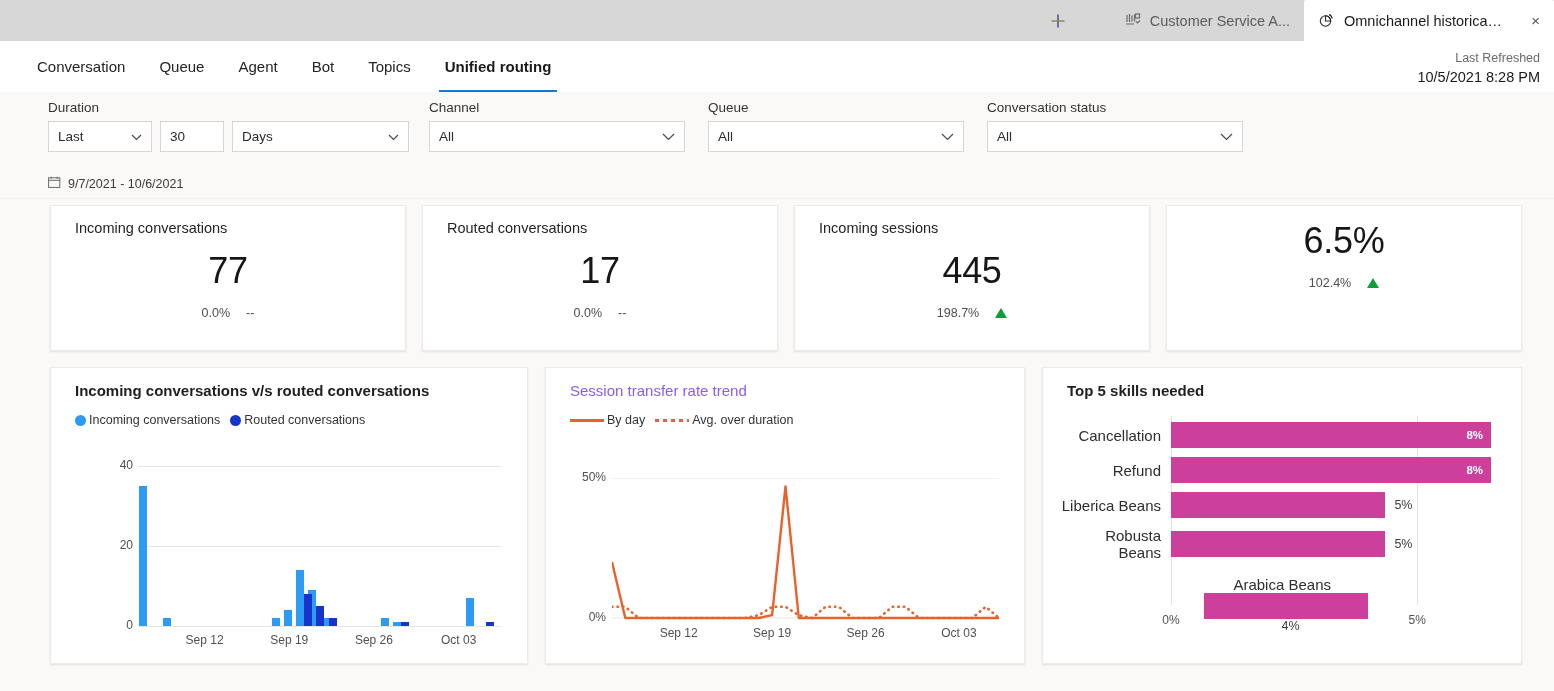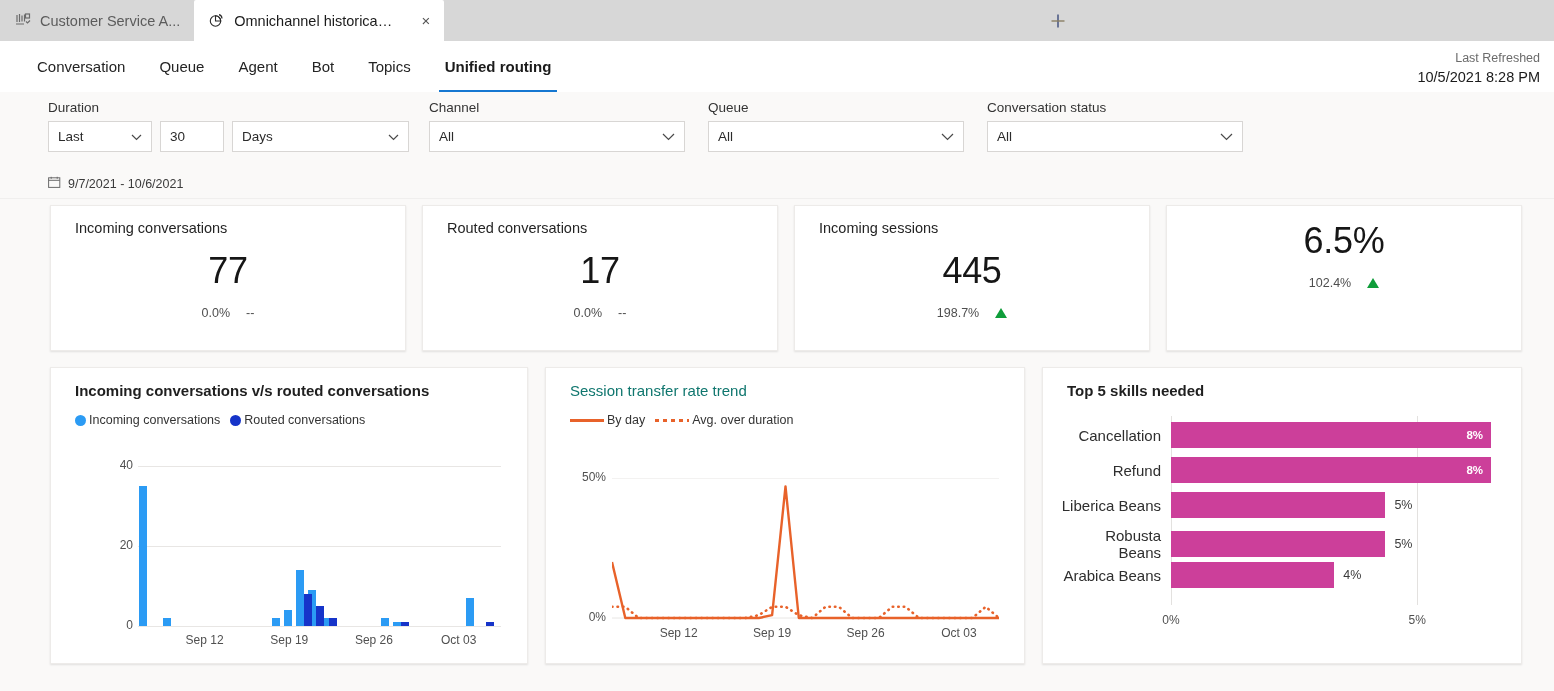--- a/index.html
+++ b/index.html
@@ -11,20 +11,21 @@
     background: #ffffff;
   }
 
   
   .tabstrip {
     height: 41px;
     background: #d7d7d7;
     display: flex;
     align-items: flex-end;
     position: relative;
+    justify-content: flex-end;
   }
   .btab {
     height: 41px;
     display: flex;
     align-items: center;
     gap: 9px;
     padding: 0 14px 0 14px;
     font-size: 14.5px;
     color: #4a4a4a;
     white-space: nowrap;
@@ -186,21 +187,21 @@
     border-bottom: 10px solid #0f9d3a;
     display: block;
   }
 
   .chart-title {
     font-size: 15px;
     color: #1f1f1f;
     font-weight: 600;
     padding: 14px 0 0 24px;
   }
-  .chart-title.reg { font-weight: 400; color: #0f766e; }
+  .chart-title.reg { font-weight: 400; color: #8b5cf6; }
   .legend {
     display: flex;
     align-items: center;
     gap: 10px;
     padding: 14px 0 0 24px;
     font-size: 12.5px;
     color: #333;
   }
   .lg-item { display: flex; align-items: center; gap: 3px; }
   .dot { width: 11px; height: 11px; border-radius: 50%; display: block; }
@@ -491,21 +492,21 @@
         <div class="hbar-row" style="position: absolute; left: 0px; top: 76px; width: 100%; align-items: center;">
           <div class="hbar-label" style="width: 110px;">Liberica Beans</div>
           <div class="hbar" style="background: rgb(204, 63, 154); width: 214.4px;"></div>
           <span class="hbar-out">5%</span>
         </div>
         <div class="hbar-row" style="position: absolute; left: 0px; top: 111px; width: 100%;">
           <div class="hbar-label" style="width: 110px;">Robusta Beans</div>
           <div class="hbar" style="background: rgb(204, 63, 154); width: 214.4px;"></div>
           <span class="hbar-out">5%</span>
         </div>
-        <div class="hbar-row" style="position: absolute; left: 0px; top: 146px; width: 100%;">
+        <div class="hbar-row" style="position: absolute; left: 0px; top: 160px; width: 100%; flex-direction: column;">
           <div class="hbar-label" style="width: 110px;">Arabica Beans</div>
           <div class="hbar" style="background: rgb(204, 63, 154); width: 163.2px;"></div>
           <span class="hbar-out">4%</span>
         </div>
         <div class="axlabel" style="left: 84px; top: 197px; width: 52px; text-align: center;">0%</div>
         <div class="axlabel" style="left: 330.154px; top: 197px; width: 52px; text-align: center;">5%</div>
       </div>
   </div>
 </div>
 

